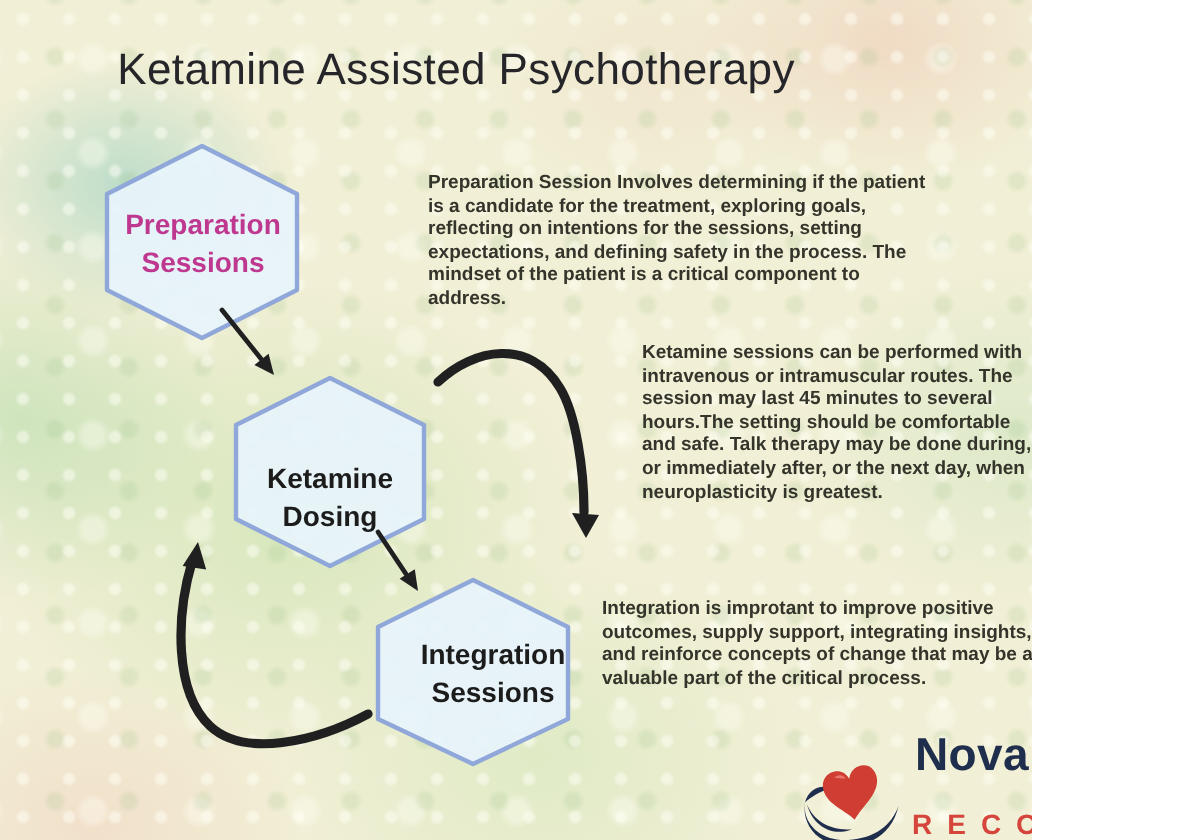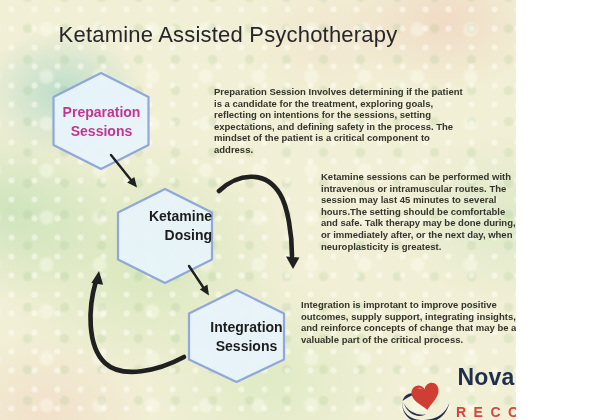--- a/index.html
+++ b/index.html
@@ -36,21 +36,21 @@
   .arrow-line{fill:none;stroke:#202020;stroke-linecap:round;}
   .thin{stroke-width:2.4;}
   .thick{stroke-width:4.6;}
   .arrow-head{fill:#202020;stroke:none;}
   .hex-label{
     position:absolute;text-align:center;white-space:pre-line;
     font-size:14px;font-weight:700;line-height:19px;color:#1c1c1c;
   }
   .hex-label.prep{color:#bf3890;}
   .lbl1{left:54px;top:103px;width:95px;}
-  .lbl2{left:118px;top:207px;width:94px;text-align:right;}
+  .lbl2{left:118px;top:230px;width:94px;}
   .lbl3{left:199px;top:318px;width:95px;}
   .desc{
     position:absolute;font-size:9.5px;font-weight:700;line-height:11.6px;color:#34342b;
   }
   .d1{left:186px;top:86px;width:252px;margin-left:28px;}
   .d2{left:321px;top:171px;width:196px;}
   .d3{left:301px;top:299px;width:234px;}
   .logo{position:absolute;left:398px;top:366px;display:flex;align-items:center;gap:4px;text-align:center;}
   .logo-icon{width:54px;height:48px;flex:0 0 auto;}
   .logo-text{display:flex;flex-direction:column;}

